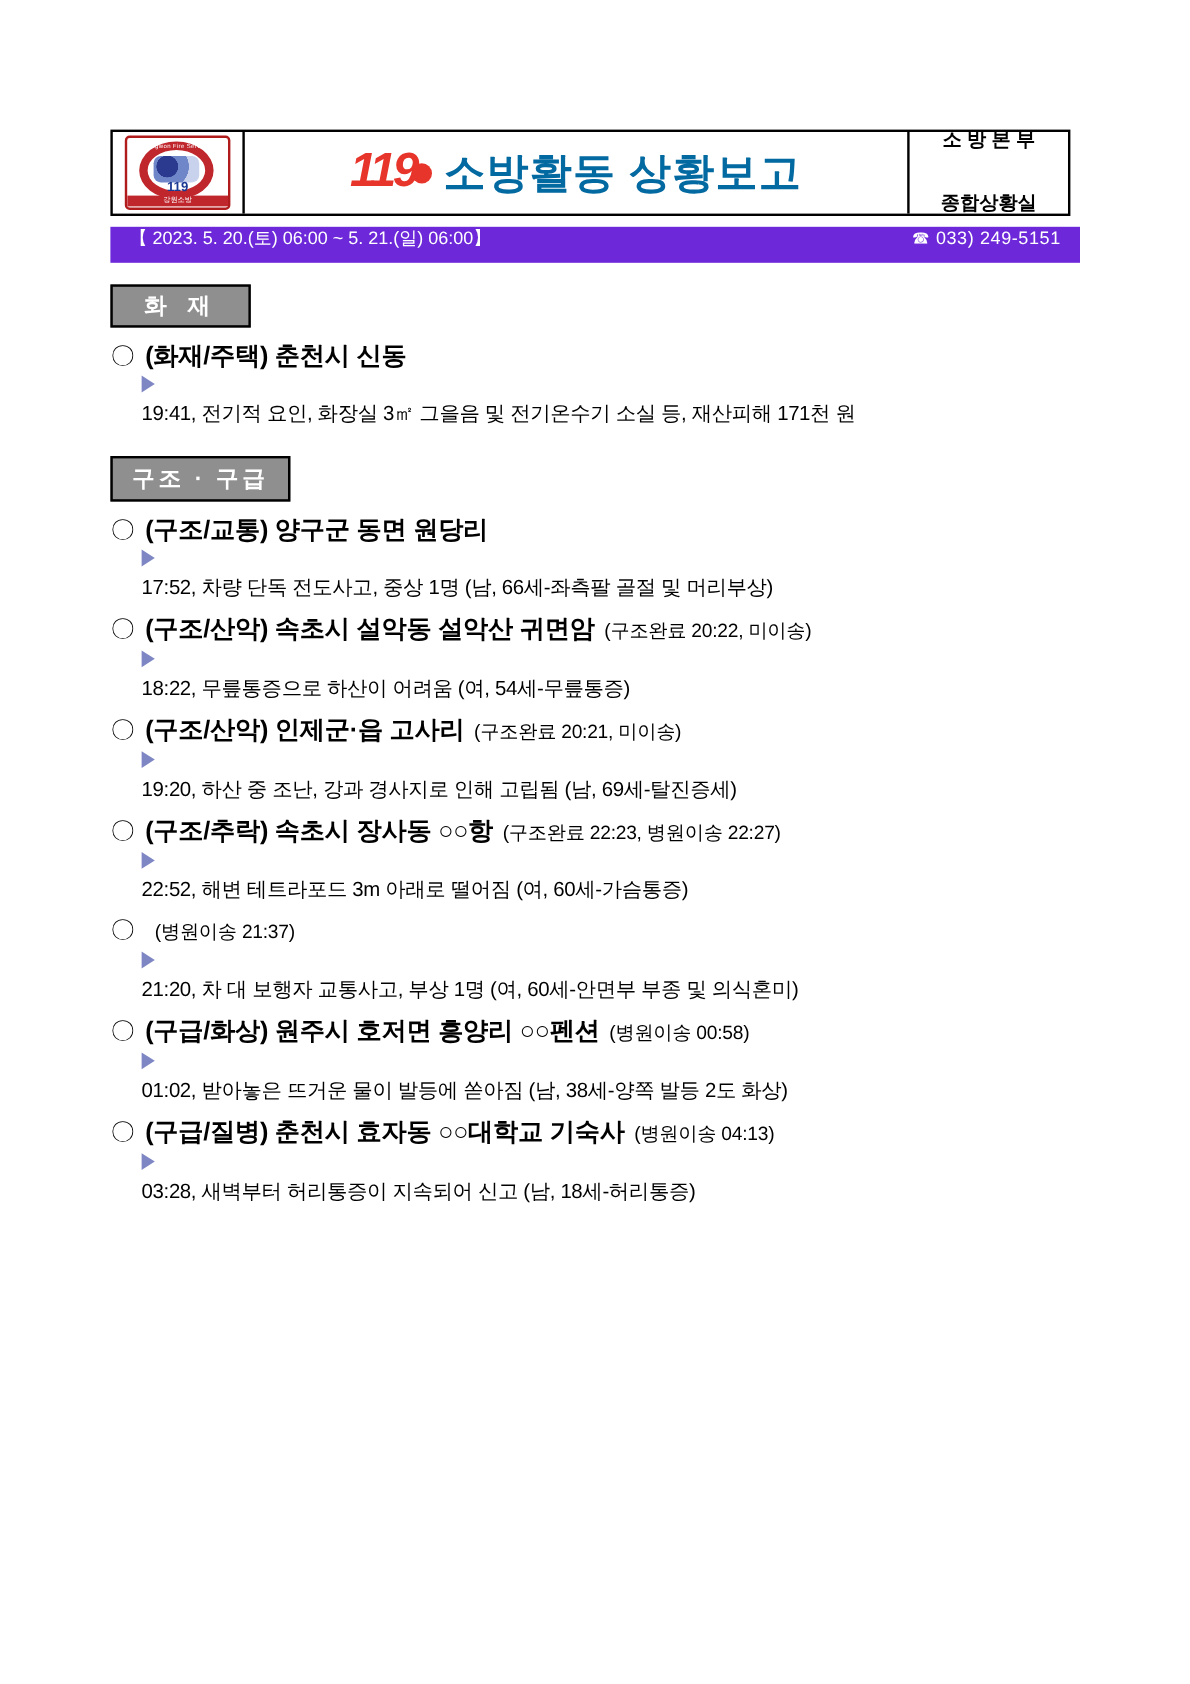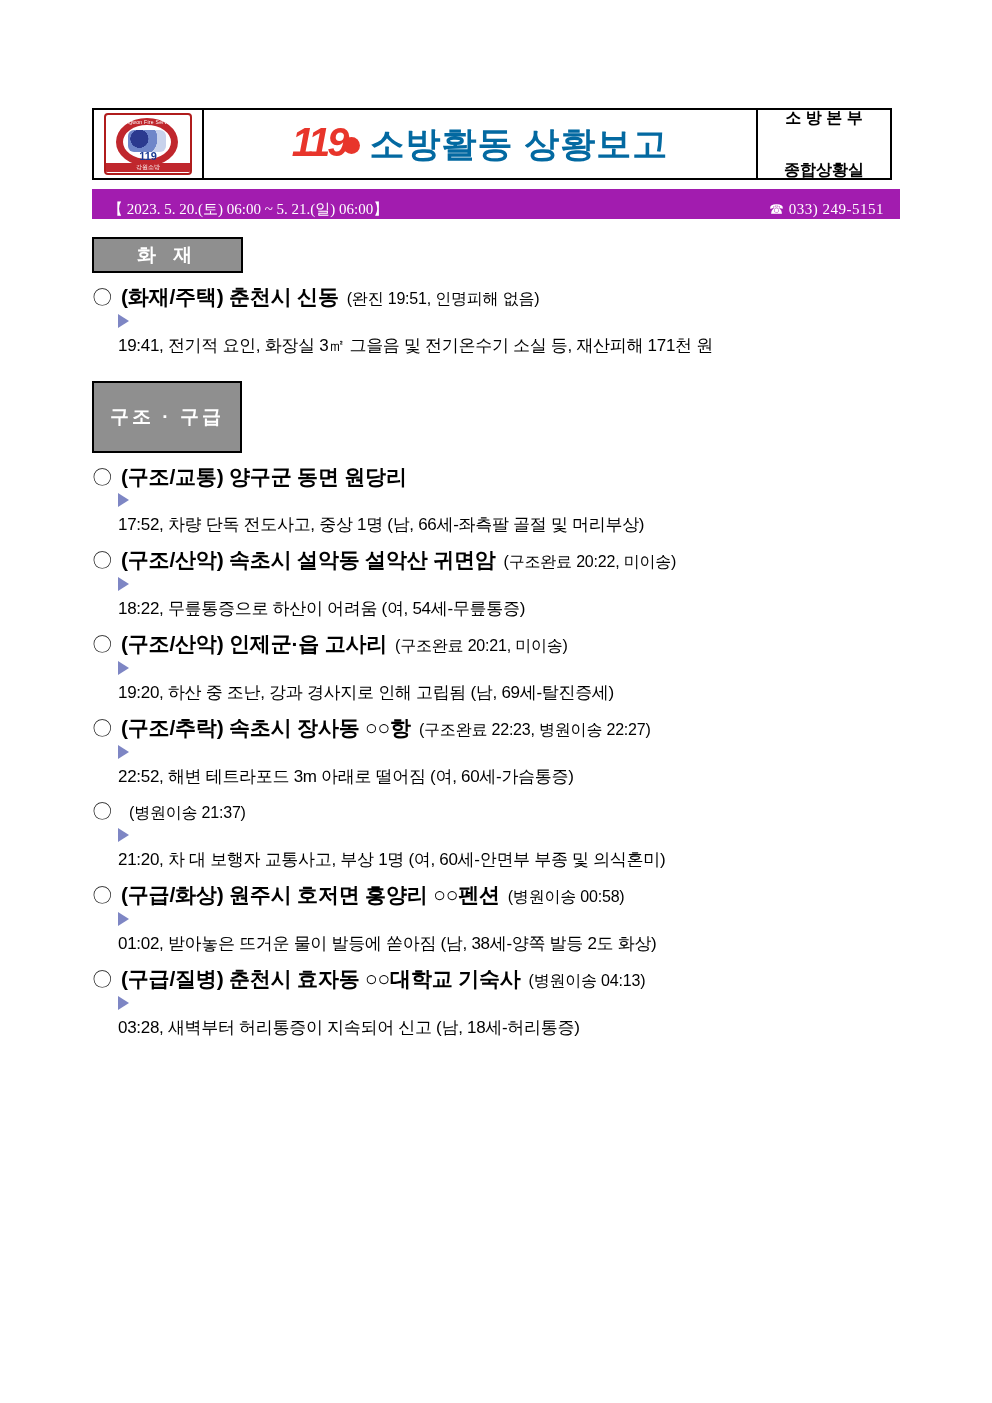--- a/index.html
+++ b/index.html
@@ -149,51 +149,51 @@
     font-weight: bold;
     font-size: 16px;
     line-height: 24px;
     box-sizing: border-box;
     gap: 28px;
   }
 
   
   .periodbar {
     margin: 9px 92px 0 92px;
-    background: #a21caf;
+    background: #6d28d9;
     height: 30px;
     display: flex;
-    align-items: flex-end;
+    align-items: flex-start;
     justify-content: space-between;
     padding: 0 16px;
     box-sizing: border-box;
     color: #ffffff;
-    font-family: Liberation Serif, serif;
+    font-family: Liberation Sans, sans-serif;
     font-size: 15px;
   }
   .periodbar .phone {
     letter-spacing: .5px;
   }
 
   
   .section-tag {
     display: inline-block;
     background: #8f8f8f;
     color: #ffffff;
     border: 2px solid #000;
     font-family: "Liberation Sans", sans-serif;
     font-weight: bold;
     font-size: 19px;
-    padding: 3px 43px;
+    padding: 3px 26px;
     letter-spacing: 6px;
     margin: 18px 0 6px 92px;
     box-sizing: border-box;
   }
   .section-tag.rescue {
-    padding: 21px 16px;
+    padding: 4px 16px;
     letter-spacing: 3px;
     text-align: right;
   }
 
   
   .entries {
     margin: 0 0 0 92px;
     width: 820px;
   }
   .entry { margin-bottom: 1px; }
@@ -275,21 +275,20 @@
     <span class="phone">☎  033) 249-5151</span>
   </div>
 
   
   <div class="section-tag">화 재</div>
   <div class="entries">
     <div class="entry">
       <div class="entry-head">
         <span class="bullet-o">〇</span>
         <span class="entry-title">(화재/주택) 춘천시 신동</span>
-        <span class="entry-note">(완진 19:51, 인명피해 없음)</span>
       </div>
       <div class="entry-detail">
         <span class="tri"></span>
         <span>19:41, 전기적 요인, 화장실 3㎡ 그을음 및 전기온수기 소실 등, 재산피해 171천 원</span>
       </div>
     </div>
   </div>
 
   
   <div class="section-tag rescue">구조 · 구급</div>

